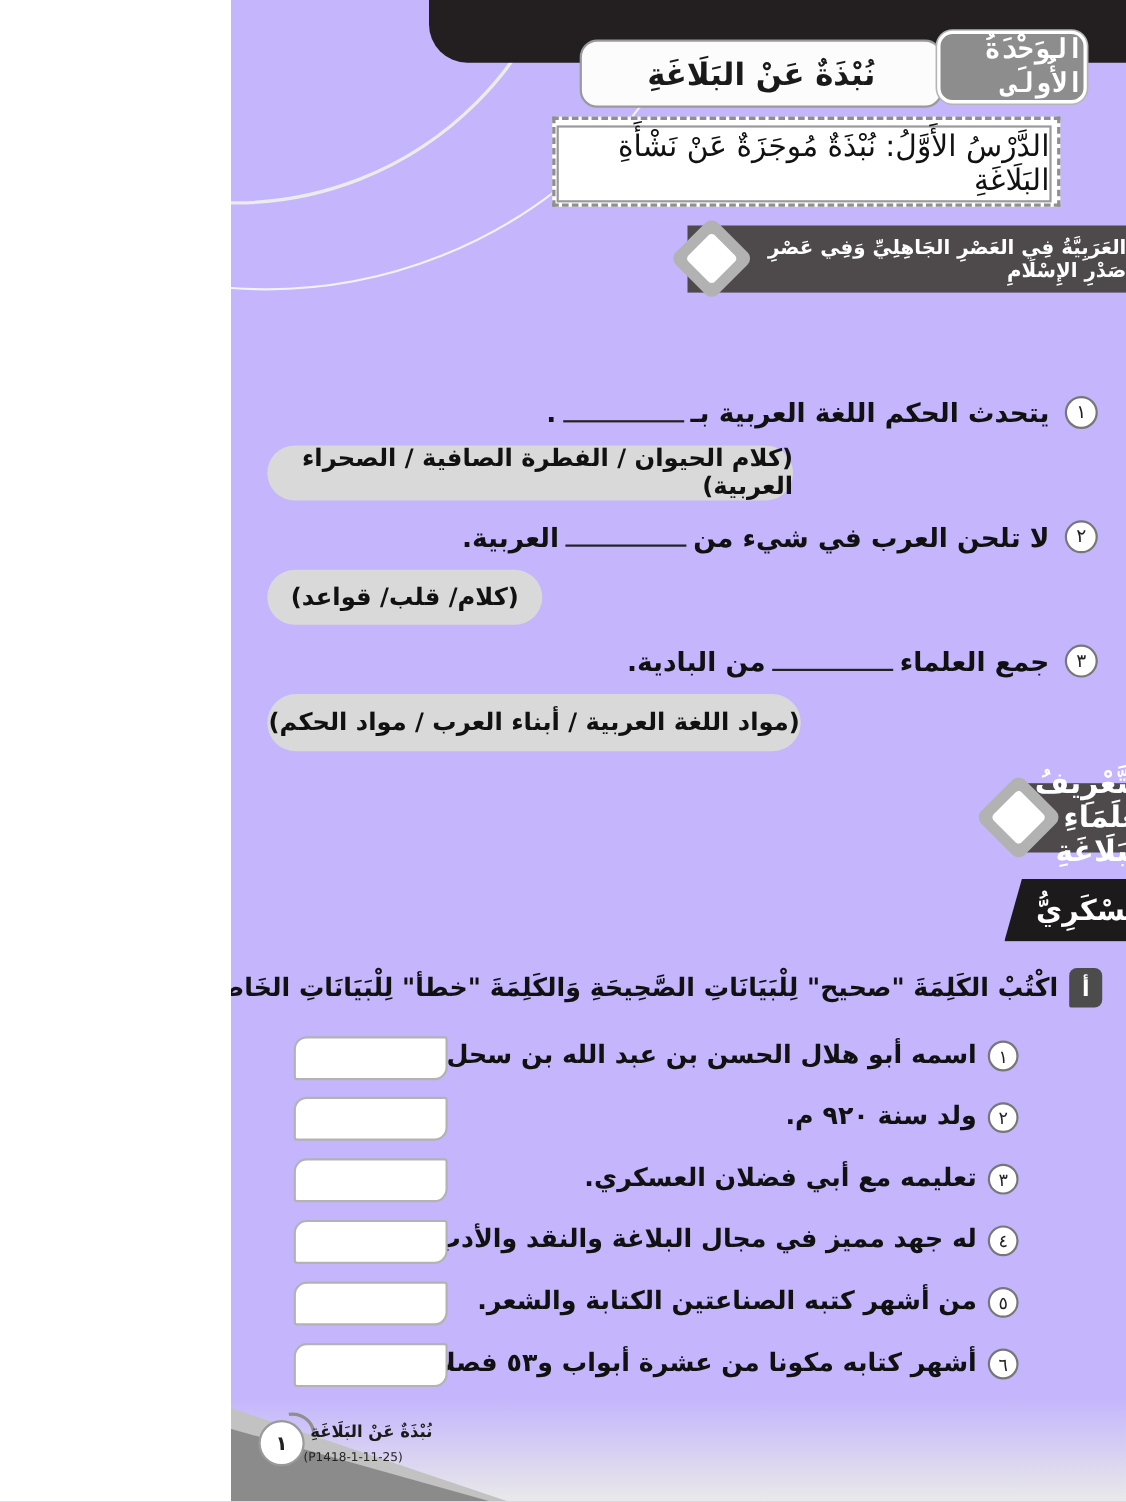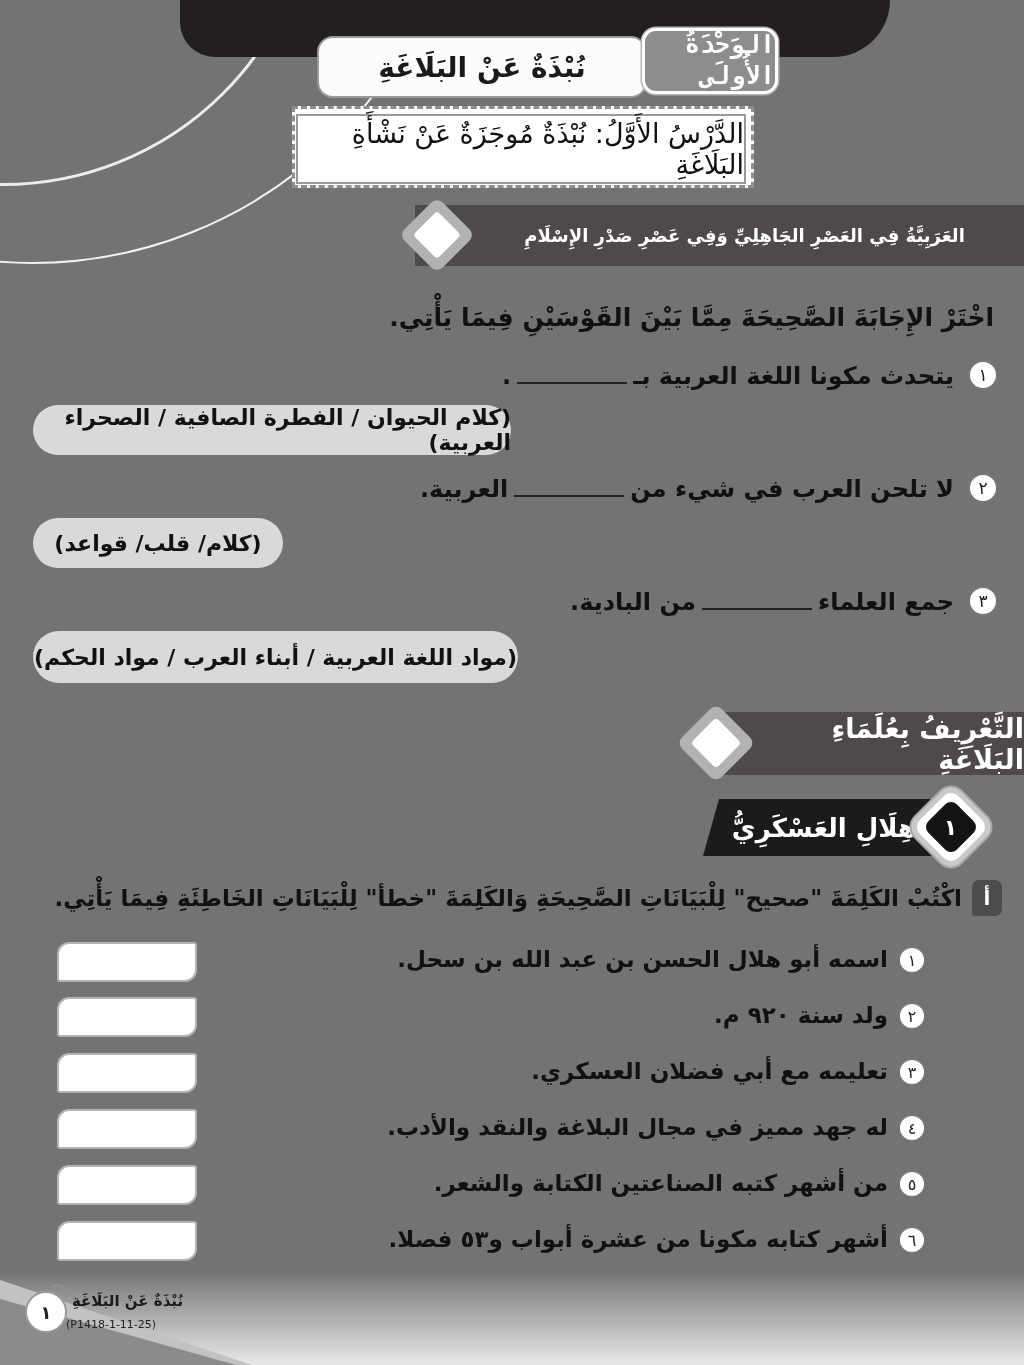--- a/index.html
+++ b/index.html
@@ -1,17 +1,17 @@
 <!DOCTYPE html>
 <html lang="ar" dir="rtl"><head>
 <meta charset="utf-8">
 <style>
   html,body{margin:0;padding:0;}
   body{font-family:"DejaVu Sans",sans-serif;background:#fff;}
-  .page{position:relative;width:1024px;height:1365px;background:#737373;overflow:hidden;direction:rtl;}
+  .page{position:relative;width:814px;height:1365px;background:#c4b5fd;overflow:hidden;direction:rtl;}
 
   
   .swoosh1,.swoosh2{position:absolute;border-radius:50%;pointer-events:none;}
   .swoosh1{width:620px;height:620px;border:3px solid #ececec;top:-440px;left:-310px;}
   .swoosh2{width:860px;height:860px;border:2px solid #f2f2f2;top:-600px;left:-400px;}
   .bottom-fade{position:absolute;left:0;right:0;bottom:0;height:95px;
     background:linear-gradient(to bottom,rgba(236,236,236,0),#e9e9e9);pointer-events:none;}
 
   
   .header-bar{position:absolute;left:180px;top:0;width:710px;height:57px;background:#231f20;
@@ -107,27 +107,26 @@
     <div class="lesson-inner">الدَّرْسُ الأَوَّلُ: نُبْذَةٌ مُوجَزَةٌ عَنْ نَشْأَةِ البَلَاغَةِ</div>
   </div>
 
   <div class="banner banner1">
     <span>العَرَبِيَّةُ فِي العَصْرِ الجَاهِلِيِّ وَفِي عَصْرِ صَدْرِ الإِسْلَامِ</span>
   </div>
   <div class="diamond d1">
       <div class="diamond-inner"></div>
     </div>
 
-  <div class="instr instr1">اخْتَرْ الإِجَابَةَ الصَّحِيحَةَ مِمَّا بَيْنَ القَوْسَيْنِ فِيمَا يَأْتِي.</div>
 
   <div class="circle" style="right:26px;top:360px;">
     <span>١</span>
   </div>
   <div class="q-text" style="top:362px;">
-    <span>يتحدث مكونا اللغة العربية بـ</span><span class="blank"></span><span>.</span>
+    <span>يتحدث الحكم اللغة العربية بـ</span><span class="blank"></span><span>.</span>
   </div>
   <div class="options-pill" style="left:33px;top:405px;width:478px;height:50px;">(كلام الحيوان / الفطرة الصافية / الصحراء العربية)</div>
 
   <div class="circle" style="right:26px;top:473px;">
     <span>٢</span>
   </div>
   <div class="q-text" style="top:475px;">
     <span>لا تلحن العرب في شيء من</span><span class="blank"></span><span>العربية.</span>
   </div>
   <div class="options-pill" style="left:33px;top:518px;width:250px;height:50px;">(كلام/ قلب/ قواعد)</div>

